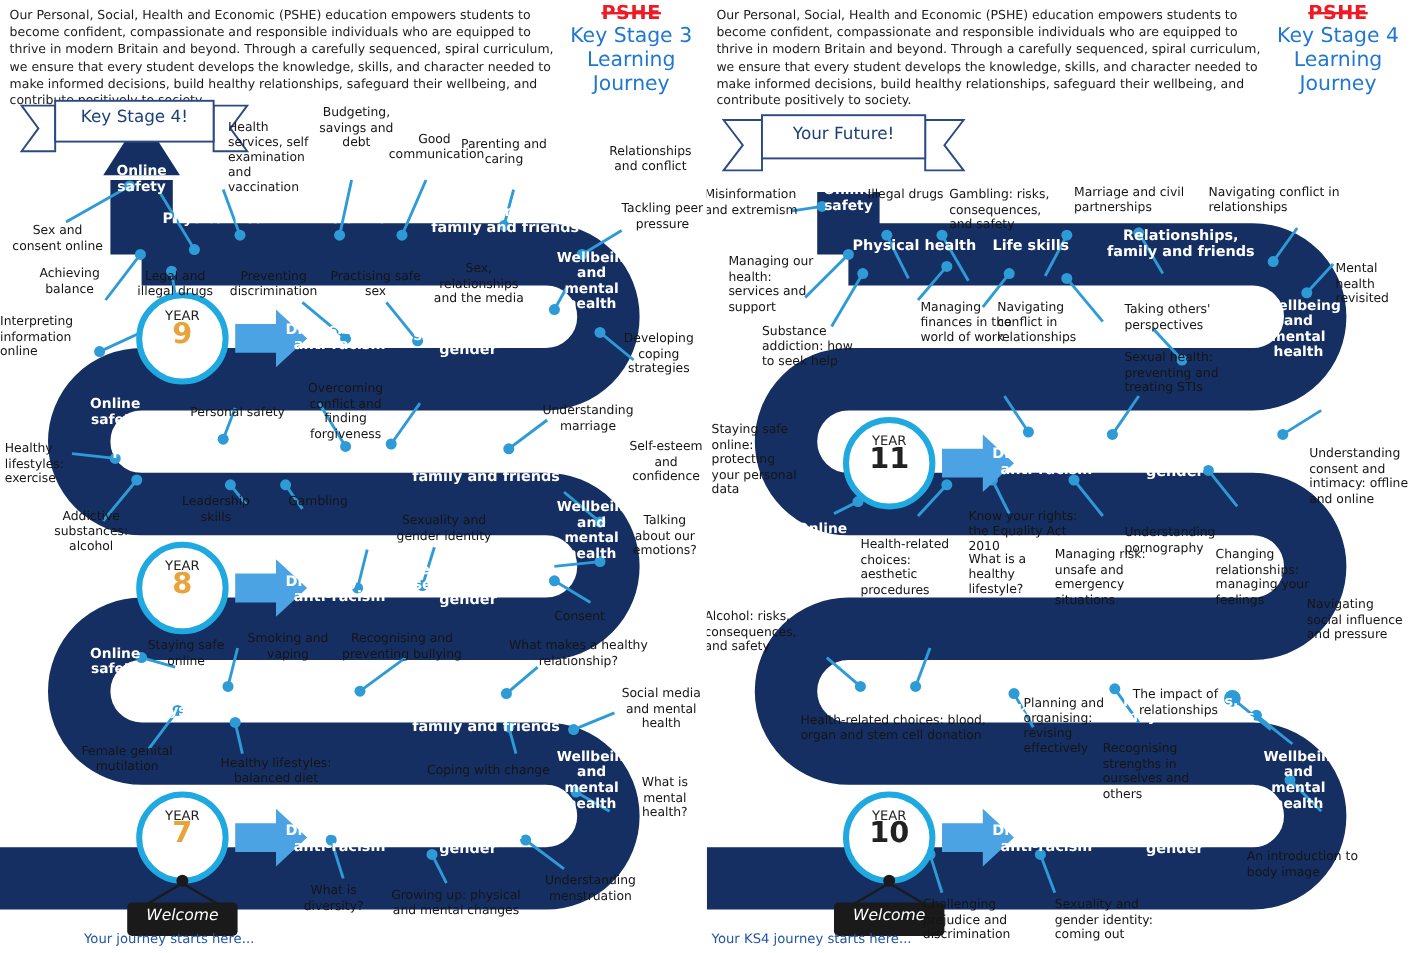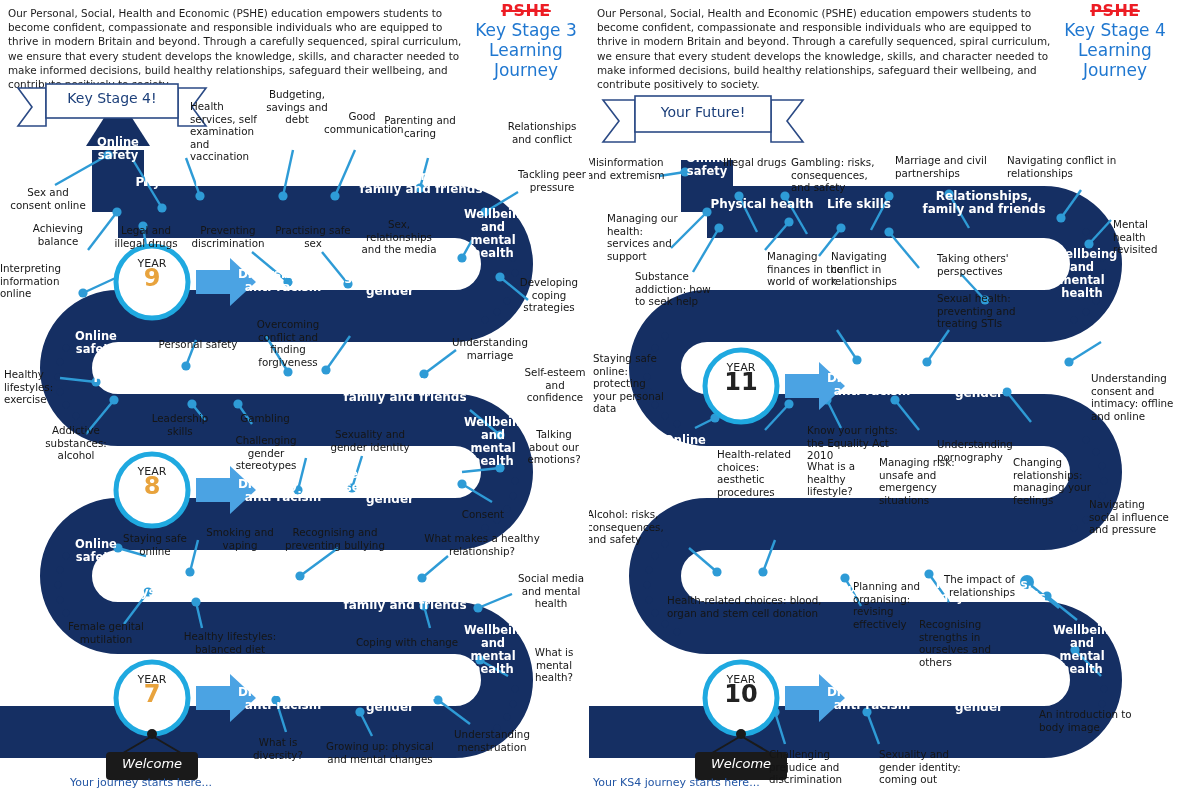--- a/index.html
+++ b/index.html
@@ -278,21 +278,20 @@
   <div class="lbl c" style="left:356px;top:218px;width:86px;">Sex, relationships and the media</div>
   <div class="lbl c" style="left:516px;top:276px;width:66px;">Developing coping strategies</div>
   <div class="lbl" style="left:0px;top:262px;width:76px;">Interpreting information online</div>
   <div class="lbl c" style="left:158px;top:338px;width:80px;">Personal safety</div>
   <div class="lbl c" style="left:240px;top:318px;width:96px;">Overcoming conflict and finding forgiveness</div>
   <div class="lbl c" style="left:448px;top:336px;width:84px;">Understanding marriage</div>
   <div class="lbl" style="left:4px;top:368px;width:66px;">Healthy lifestyles: exercise</div>
   <div class="lbl c" style="left:38px;top:424px;width:76px;">Addictive substances: alcohol</div>
   <div class="lbl c" style="left:138px;top:412px;width:84px;">Leadership skills</div>
   <div class="lbl c" style="left:234px;top:412px;width:62px;">Gambling</div>
-  <div class="lbl c" style="left:216px;top:434px;width:100px;">Challenging gender stereotypes</div>
   <div class="lbl c" style="left:326px;top:428px;width:88px;">Sexuality and gender identity</div>
   <div class="lbl c" style="left:524px;top:366px;width:62px;">Self-esteem and confidence</div>
   <div class="lbl c" style="left:524px;top:428px;width:60px;">Talking about our emotions?</div>
   <div class="lbl c" style="left:452px;top:508px;width:62px;">Consent</div>
   <div class="lbl c" style="left:118px;top:532px;width:74px;">Staying safe online</div>
   <div class="lbl c" style="left:204px;top:526px;width:72px;">Smoking and vaping</div>
   <div class="lbl c" style="left:280px;top:526px;width:110px;">Recognising and preventing bullying</div>
   <div class="lbl c" style="left:424px;top:532px;width:116px;">What makes a healthy relationship?</div>
   <div class="lbl c" style="left:518px;top:572px;width:66px;">Social media and mental health</div>
   <div class="lbl c" style="left:56px;top:620px;width:100px;">Female genital mutilation</div>

